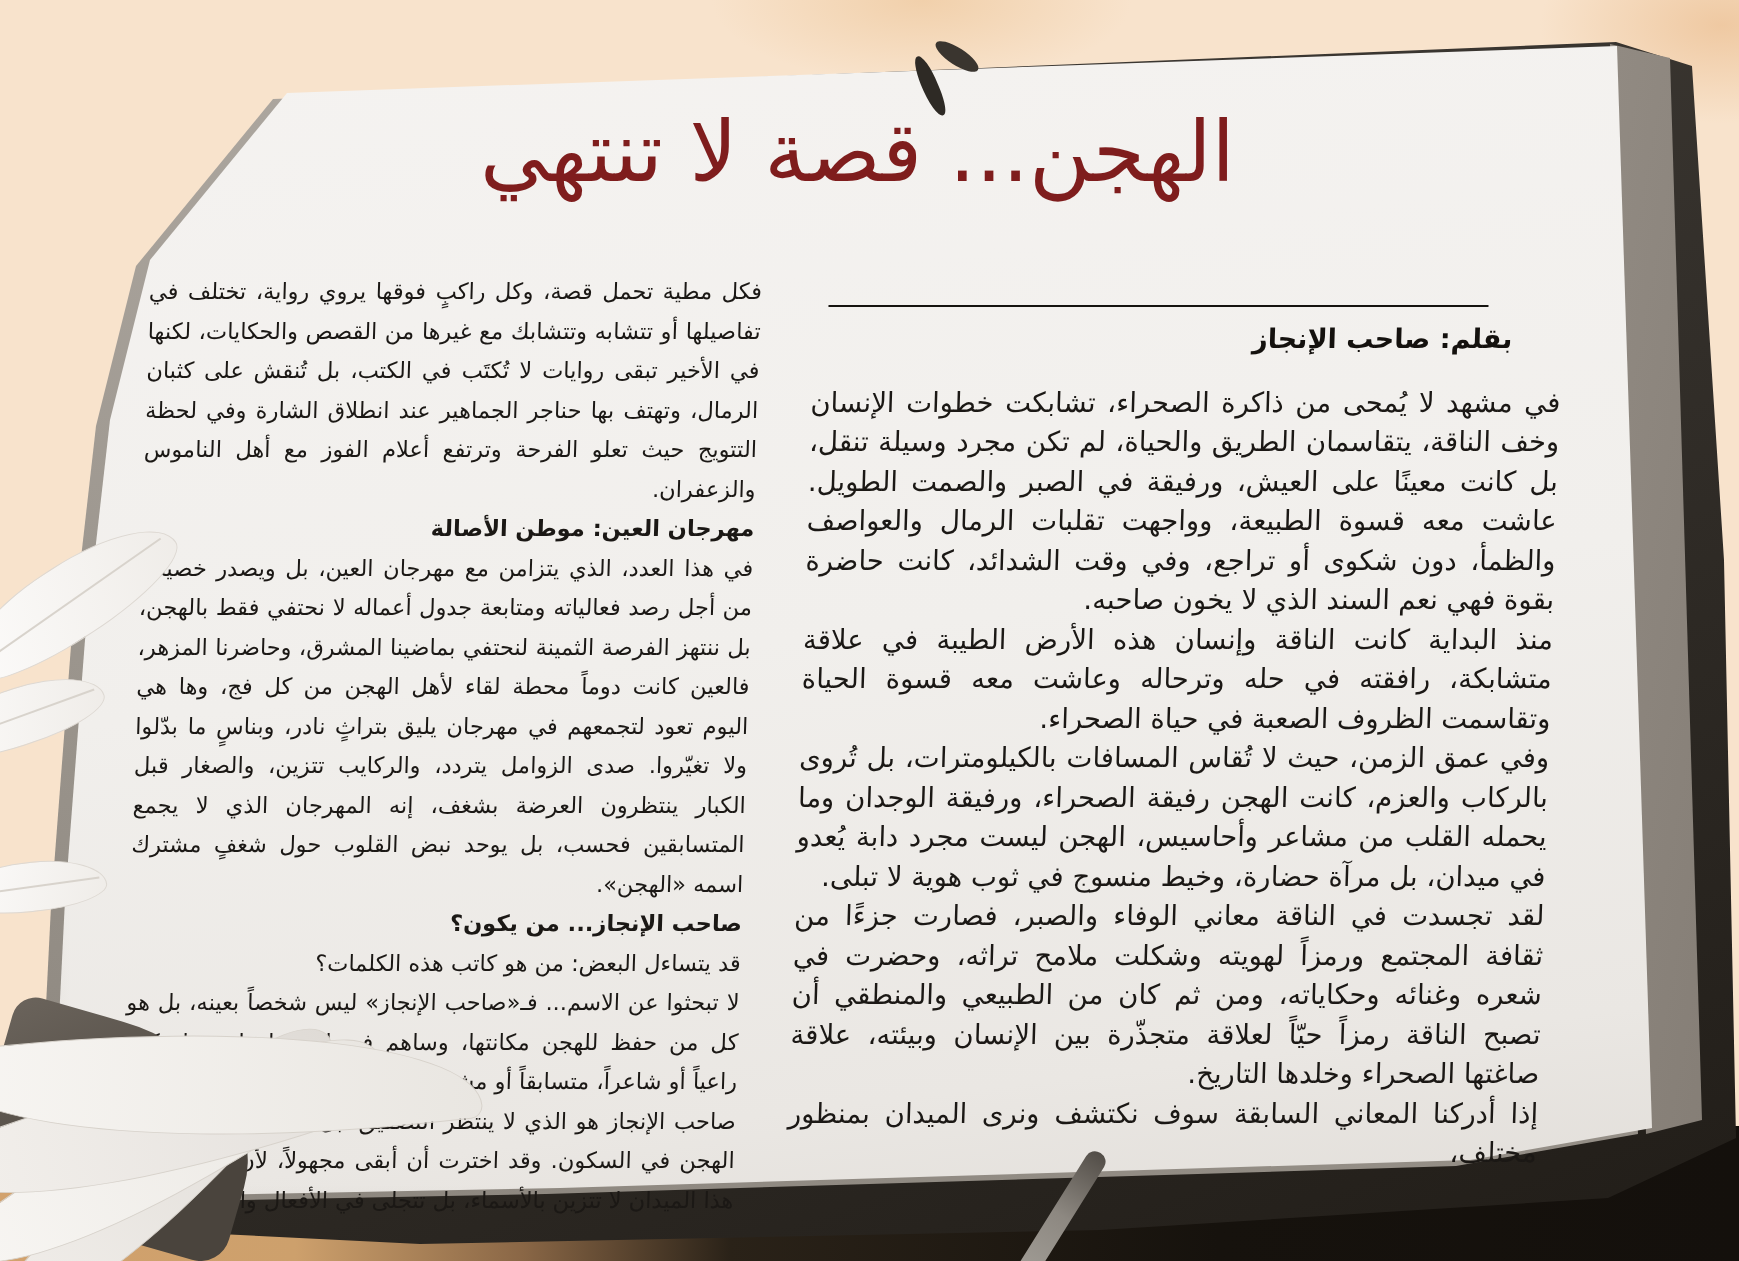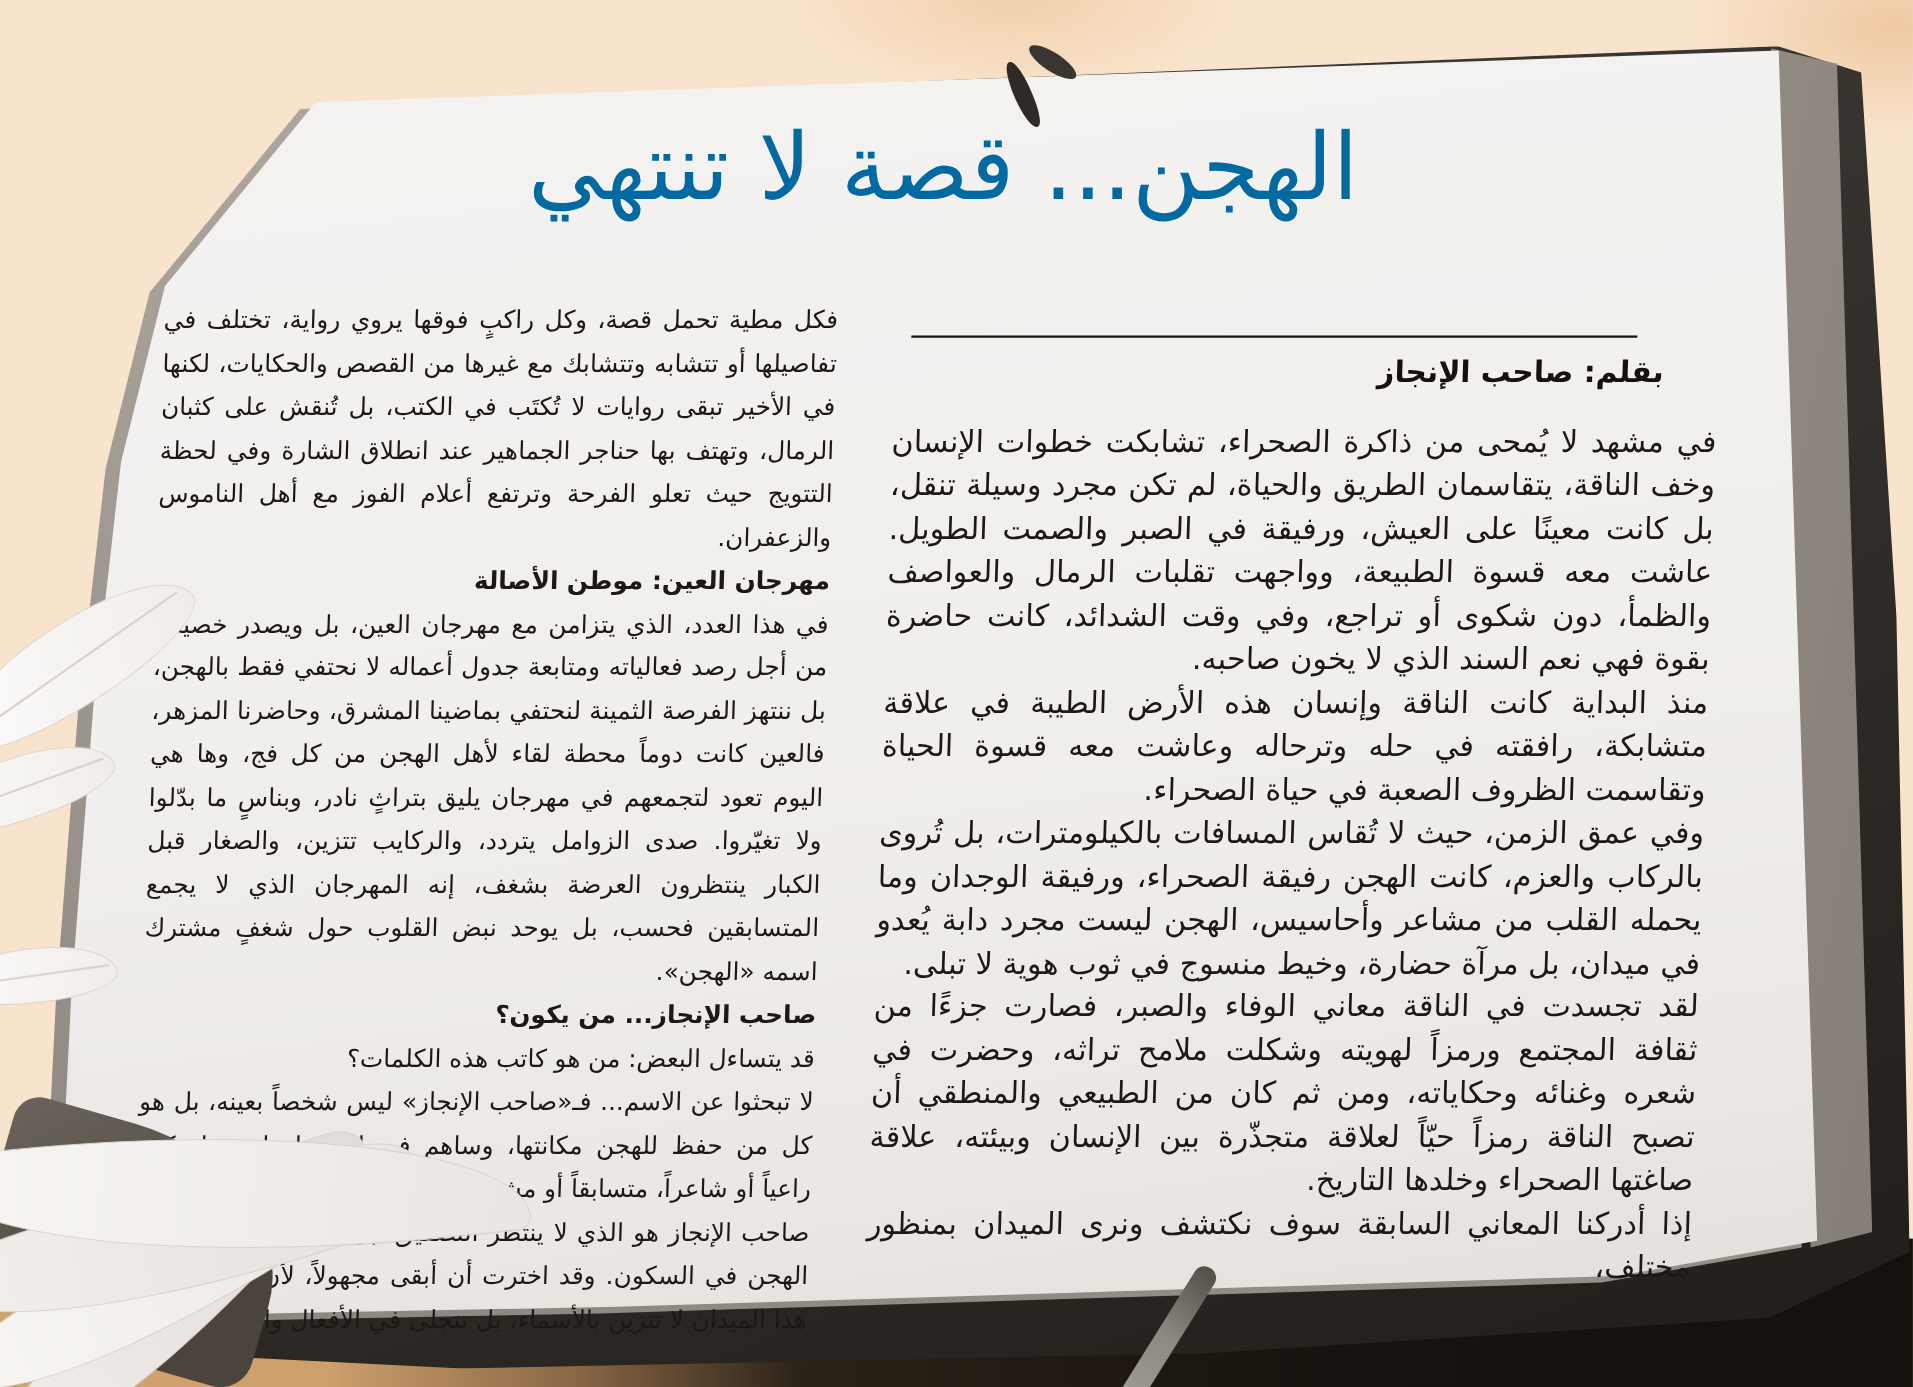--- a/index.html
+++ b/index.html
@@ -35,21 +35,21 @@
       linear-gradient(to left, rgba(110,100,90,0.25) 0%, rgba(110,100,90,0) 5%),
       linear-gradient(to top, rgba(120,110,100,0.18) 0%, rgba(120,110,100,0) 6%),
       linear-gradient(173deg,#f5f3f1 0%,#f1efec 50%,#eae7e3 82%,#dedad5 100%);
     clip-path:polygon(287px 93px,1617px 46px,1652px 1128px,1470px 1160px,560px 1188px,150px 1196px,52px 1160px,65px 900px,85px 640px,110px 420px,150px 260px);}
   
   .spine-a{left:922px;top:54px;width:16px;height:64px;background:#2e2a25;border-radius:45% 55% 40% 60%;transform:rotate(-22deg);z-index:5;}
   .spine-b{left:932px;top:48px;width:50px;height:17px;background:#3a352f;border-radius:50%;transform:rotate(33deg);z-index:5;}
   
   .content{left:0;top:0;width:1739px;height:1261px;z-index:6;color:#1b1815;}
   .title{position:absolute;left:150px;top:96px;width:1415px;margin:0;text-align:center;
-    font-size:84px;font-weight:400;line-height:1.35;color:#0369a1;}
+    font-size:84px;font-weight:400;line-height:1.35;color:#7f1d1d;}
   .cols{position:absolute;left:150px;top:258px;width:1415px;display:flex;direction:rtl;gap:52px;
     transform:skewX(-1.8deg);transform-origin:0 0;}
   .col{text-align:justify;}
   .col p{margin:0;}
   .col-r{width:750px;flex:0 0 750px;font-size:27.5px;line-height:39.5px;}
   .col-l{flex:1;font-size:22.5px;line-height:39.5px;padding-top:14px;}
   .rule{border-top:2.5px solid #15130f;margin:47px 75px 0 15px;}
   .byline{margin-top:12px;padding-left:0;text-align:right;padding-right:50px;
     font-weight:bold;font-size:27px;letter-spacing:0;color:#14110e;}
   .col-r p.first{margin-top:24px;}

